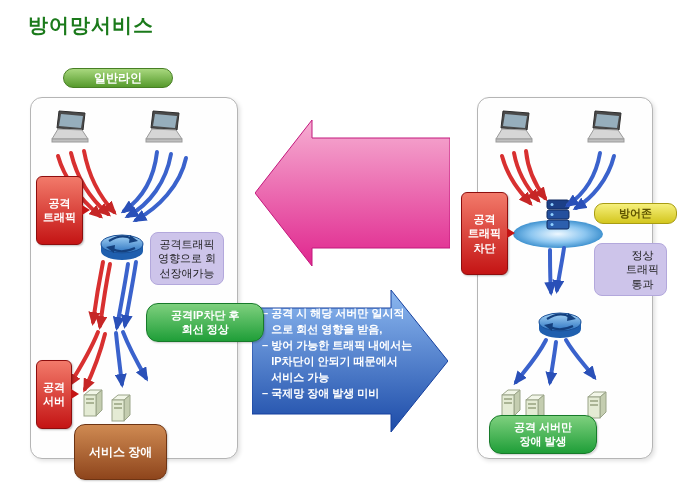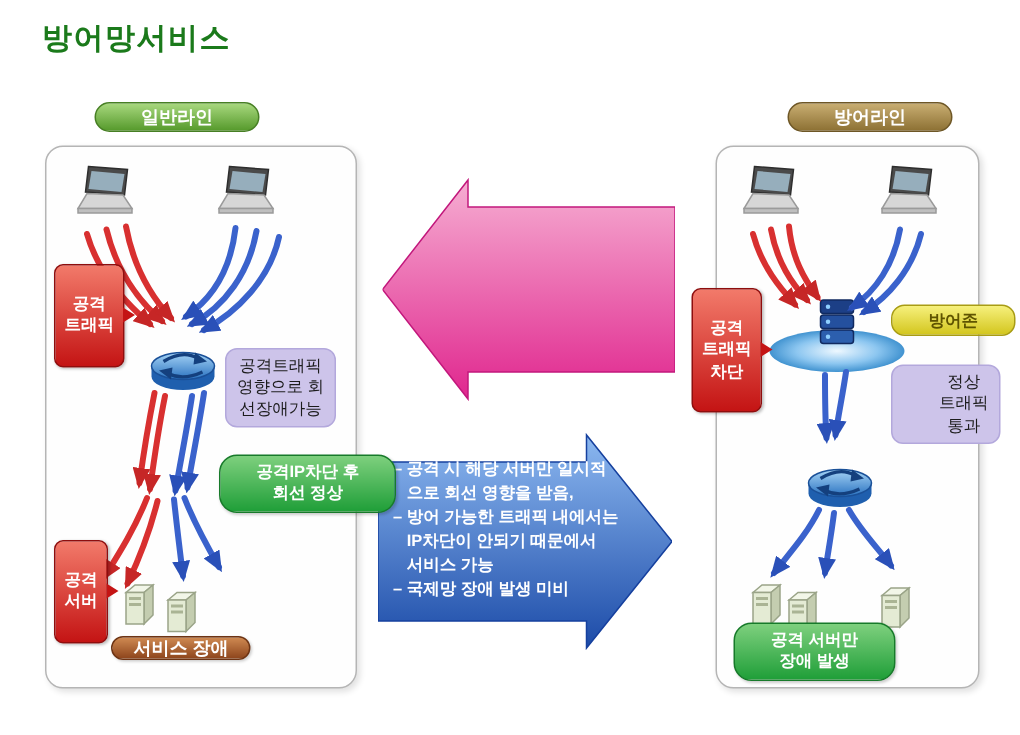--- a/index.html
+++ b/index.html
@@ -25,40 +25,39 @@
   .red-badge::after { content:""; position:absolute; right:-8px; top:50%; margin-top:-5px;
                border:5px solid transparent; border-left:8px solid #c41414; border-right:0; }
   .purple-note { position:absolute; z-index:4; background:#cdc4ea; border:1px solid #b3a8dc; color:#1c1c1c;
                font-size:11px; line-height:1.3; text-align:center; white-space:pre; border-radius:8px;
                padding:4px 7px; }
   .green-note { position:absolute; z-index:4; background:linear-gradient(#7ed07e,#1f9e38); border:1px solid #177a2a;
                color:#fff; font-weight:bold; font-size:11px; line-height:1.3; text-align:center; white-space:pre;
                border-radius:12px; padding:4px 24px; box-shadow:1px 1px 2px rgba(0,0,0,.2); }
   .brown-pill { position:absolute; z-index:4; background:linear-gradient(#cf8a52,#8e451c); border:1px solid #6d3414;
                color:#fff; font-weight:bold; font-size:12px; line-height:1.2; border-radius:11px;
-               padding:0 14px; box-shadow:1px 1px 2px rgba(0,0,0,.2); }
+               padding:20px 14px; box-shadow:1px 1px 2px rgba(0,0,0,.2); }
   .yellow-badge { position:absolute; z-index:4; background:linear-gradient(#f6f07c,#d3c61e); border:1px solid #a89c14;
                color:#5f5400; font-weight:bold; font-size:11px; border-radius:9px; padding:2px 24px; }
   .big-arrow { position:absolute; z-index:1; }
   .arrow-text { position:absolute; z-index:2; white-space:pre; font-weight:bold; }
   .arrow-text-top    { left:312px; top:162px; font-size:11px; line-height:1.45; color:#1a1a70; }
   .arrow-text-bottom { left:262px; top:306px; font-size:11px; line-height:1.45; color:#ffffff; }
 </style>
 </head>
 <body>
 
 <div class="canvas">
 
   <div class="title">방어망서비스</div>
 
   <div class="panel panel-left"></div>
   <div class="panel panel-right"></div>
 
   <div class="pill-header pill-normal">일반라인</div>
-  <div class="pill-header pill-defense">방어라인</div>
 
   <svg class="big-arrow" style="left:255px; top:118px;" width="195" height="150">
     <defs>
       <linearGradient id="gaPink" x1="0" y1="0" x2="0" y2="1">
         <stop offset="0" stop-color="#f6aed2"></stop>
           <stop offset="1" stop-color="#e0268e"></stop>
       </linearGradient>
     </defs>
     <polygon points="0,75 57,2 57,20 195,20 195,130 57,130 57,148" fill="url(#gaPink)" stroke="#c2187c" stroke-width="1"></polygon>
   </svg>

